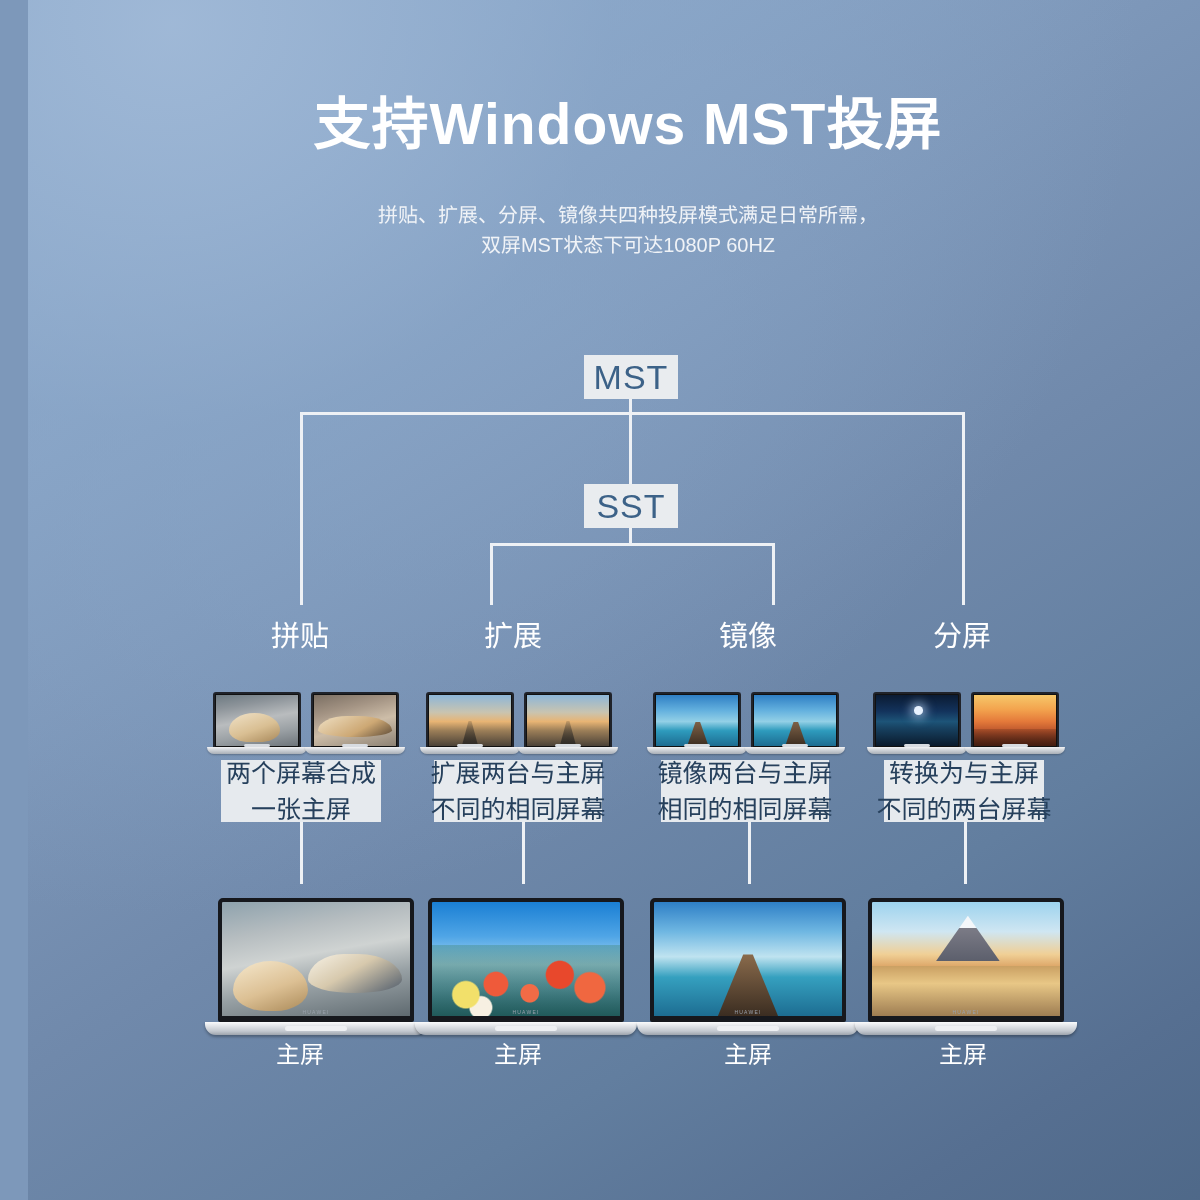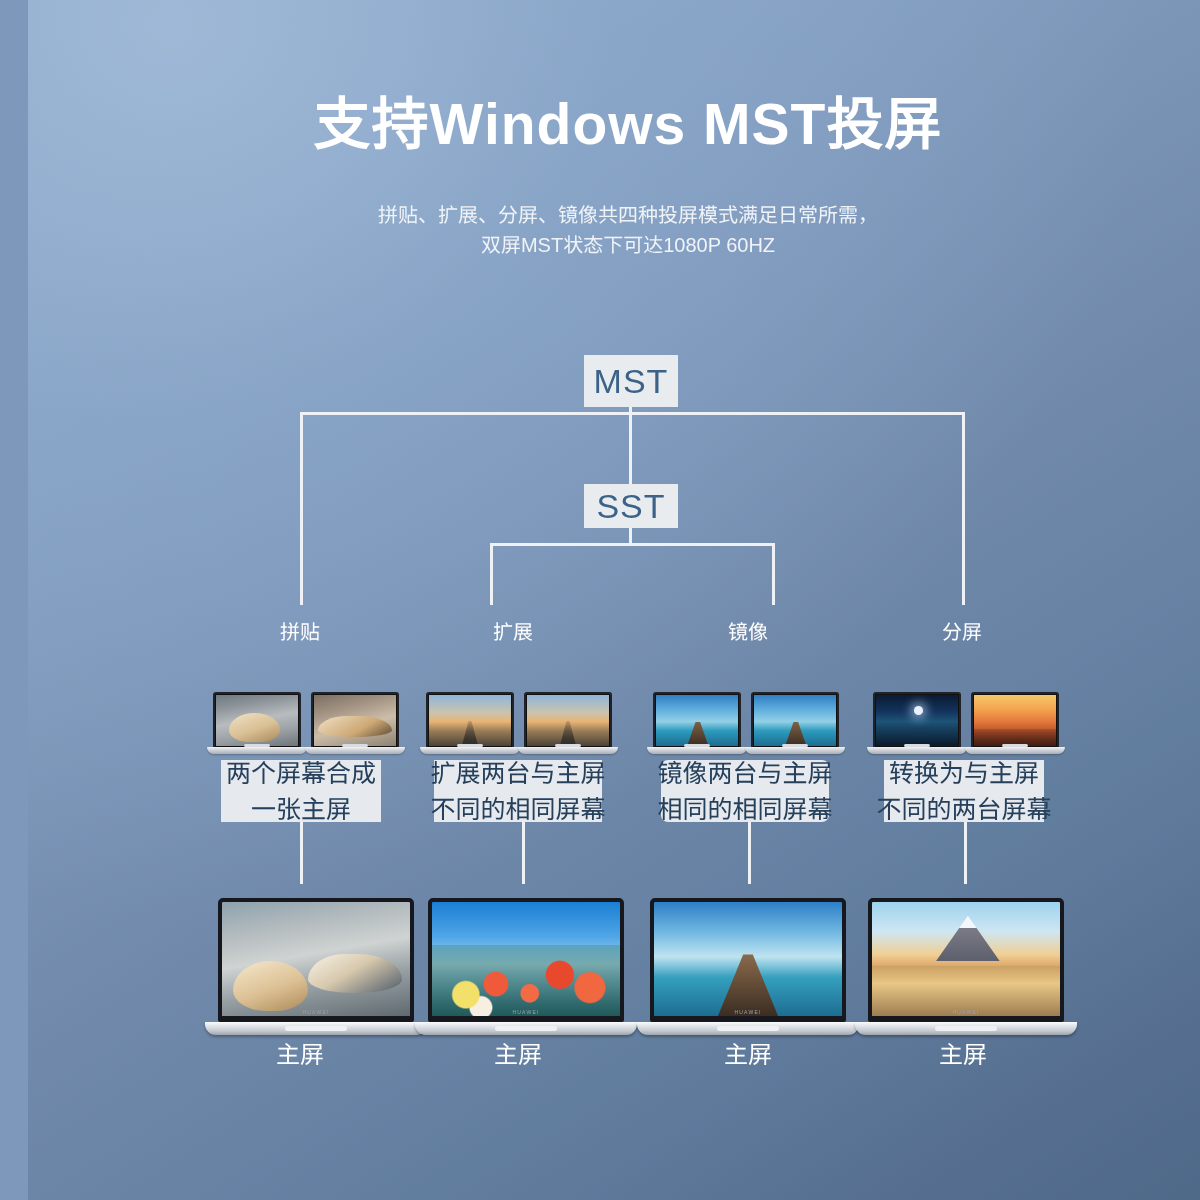--- a/index.html
+++ b/index.html
@@ -28,29 +28,29 @@
     font-size:20px;color:#f0f3f7;line-height:1.52;font-weight:400;
   }
   .subtitle div{white-space:nowrap;}
 
   
   .node{
     position:absolute;background:#e9ecef;color:#3c6288;
     font-size:34px;line-height:1;display:flex;align-items:center;justify-content:center;
     letter-spacing:1px;
   }
-  #mst-node{left:556px;top:355px;width:94px;height:52px;}
+  #mst-node{left:556px;top:355px;width:94px;height:44px;}
   #sst-node{left:556px;top:484px;width:94px;height:44px;}
 
   .ln{position:absolute;background:#eef1f5;}
   .lnh{height:3px;}
   .lnv{width:3px;}
 
   .mode-label{
-    position:absolute;color:#ffffff;font-size:20px;text-align:center;
+    position:absolute;color:#ffffff;font-size:29px;text-align:center;
     width:200px;line-height:1;white-space:nowrap;
   }
 
   
   .pair{position:absolute;display:flex;gap:10px;}
   .mini{position:relative;width:88px;}
   .mini .scr{
     width:88px;height:55px;background:#111;
     border:2px solid #20232a;border-bottom:none;box-sizing:border-box;
     border-radius:3px 3px 0 0;overflow:hidden;position:relative;
@@ -267,21 +267,21 @@
       <div class="base"></div>
     </div>
     <div class="mini">
       <div class="scr">
           <div class="img wp-pier"></div>
         </div>
       <div class="notch"></div>
       <div class="base"></div>
     </div>
   </div>
-  <div class="cbox" style="left:633px;top:760px;width:168px;height:62px;border-radius:7px;">
+  <div class="cbox" style="left:633px;top:760px;width:168px;height:62px;">
     <span>镜像两台与主屏</span>
     <span>相同的相同屏幕</span>
   </div>
   <div class="ln lnv" style="left:720px;top:822px;height:62px;"></div>
   <div class="big" style="left:622px;top:898px;">
     <div class="scr">
       <div class="img wp-pier-big"></div>
       <div class="logo">HUAWEI</div>
     </div>
     <div class="base"></div>

